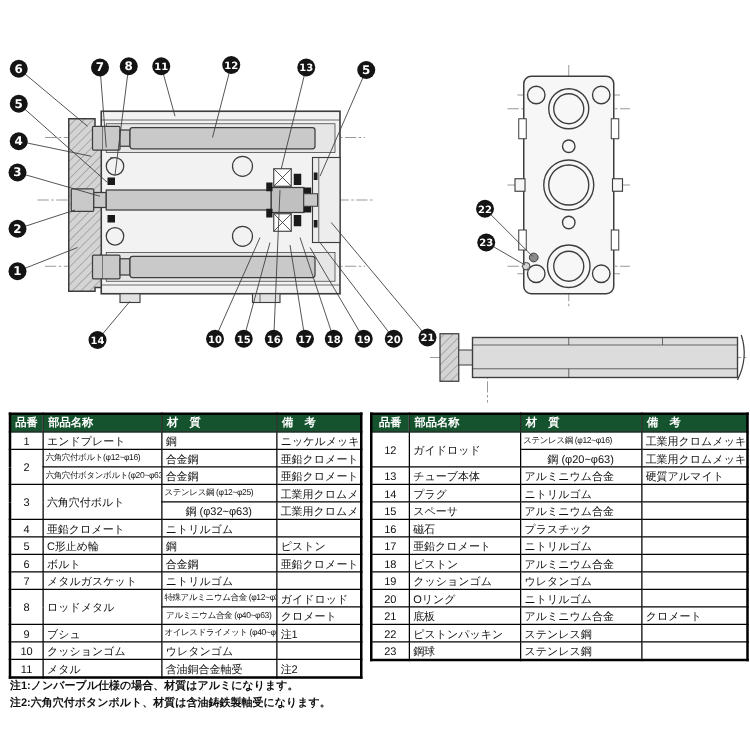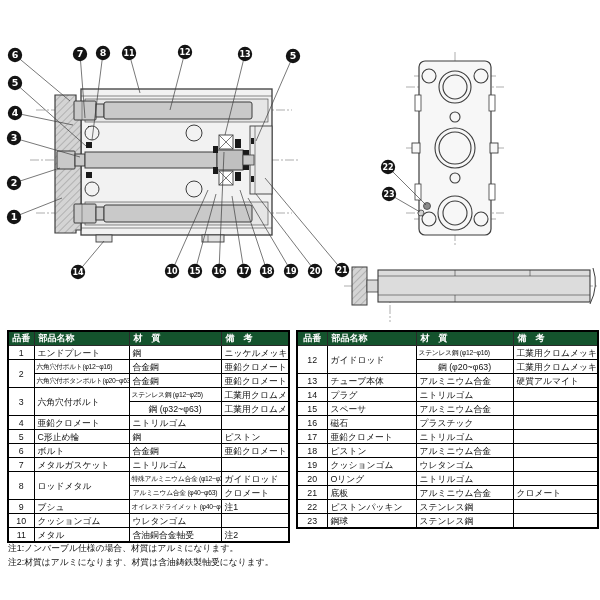--- a/index.html
+++ b/index.html
@@ -17,21 +17,21 @@
     background:#fff;border:2px solid #000;}
   .tbl td{border:1px solid #000;font-size:8.8px;line-height:12px;height:13px;
     padding:0 3px;white-space:nowrap;overflow:hidden;color:#111;}
   .tbl td:first-child{text-align:center;padding:0;}
   .tbl th{background:#14532d;color:#fff;font-size:9px;font-weight:bold;
     text-align:left;padding:0 4px;height:13px;border:1px solid #2a2a2a;}
   .tbl th:first-child{text-align:center;padding:0;}
   .tbl td.sm{font-size:6.8px;letter-spacing:-0.3px;padding:0 2px;}
   #tbl-left{left:7px;top:330px;width:282px;}
   #tbl-right{left:296px;top:330px;width:302px;}
-  #notes{position:absolute;left:8px;top:541px;font-size:8.8px;line-height:14px;}
+  #notes{position:absolute;left:8px;top:541px;font-size:8.8px;line-height:14px;font-weight:bold;}
 </style>
 </head>
 <body>
 
 <svg id="diagram" width="600" height="325" viewBox="0 0 600 325">
   <defs>
     <pattern id="hatch" width="5" height="5" patternUnits="userSpaceOnUse" patternTransform="rotate(45)">
       <rect width="5" height="5" fill="#d4d4d4"></rect>
       <line x1="0" y1="0" x2="0" y2="5" stroke="#8f8f8f" stroke-width="1"></line>
     </pattern>
@@ -419,14 +419,14 @@
         <td>23</td>
         <td>鋼球</td>
         <td>ステンレス鋼</td>
         <td></td>
       </tr>
     </tbody>
 </table>
 
 <div id="notes">
   <div>注1:ノンバーブル仕様の場合、材質はアルミになります。</div>
-  <div>注2:材質はアルミになります、材質は含油鋳鉄製軸受になります。</div>
+  <div>注2:六角穴付ボタンボルト、材質は含油鋳鉄製軸受になります。</div>
 </div>
 
 </body></html>

